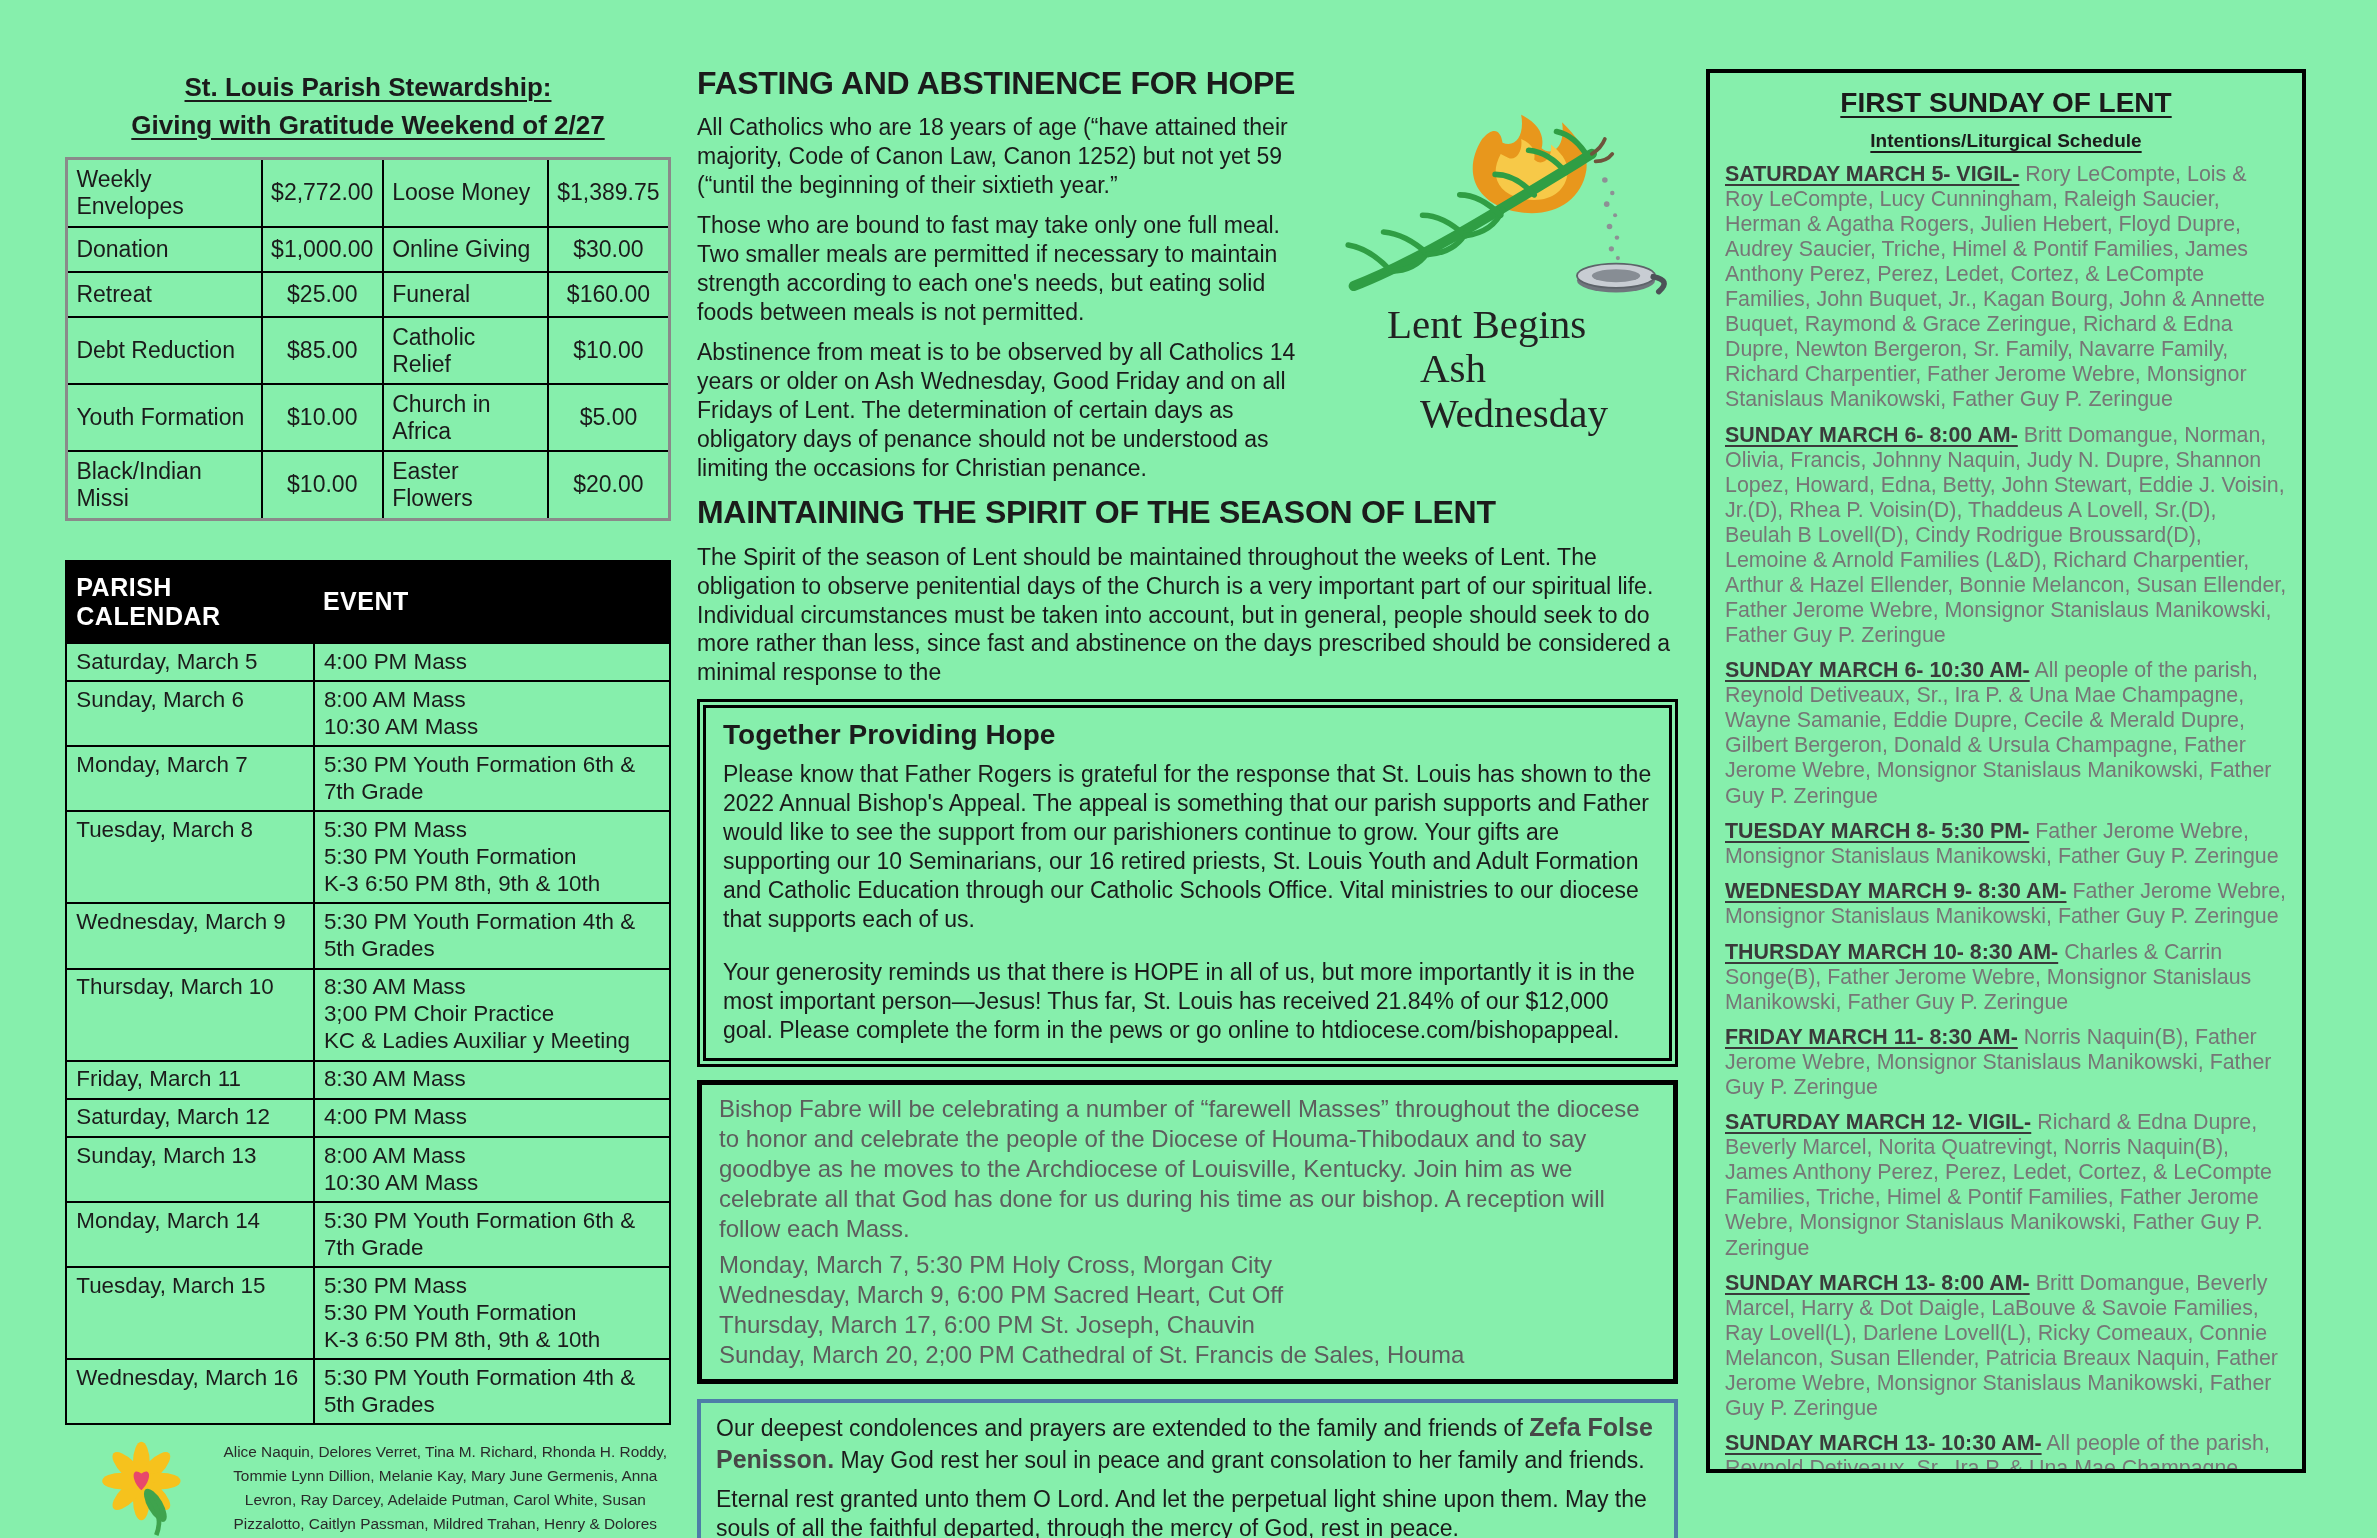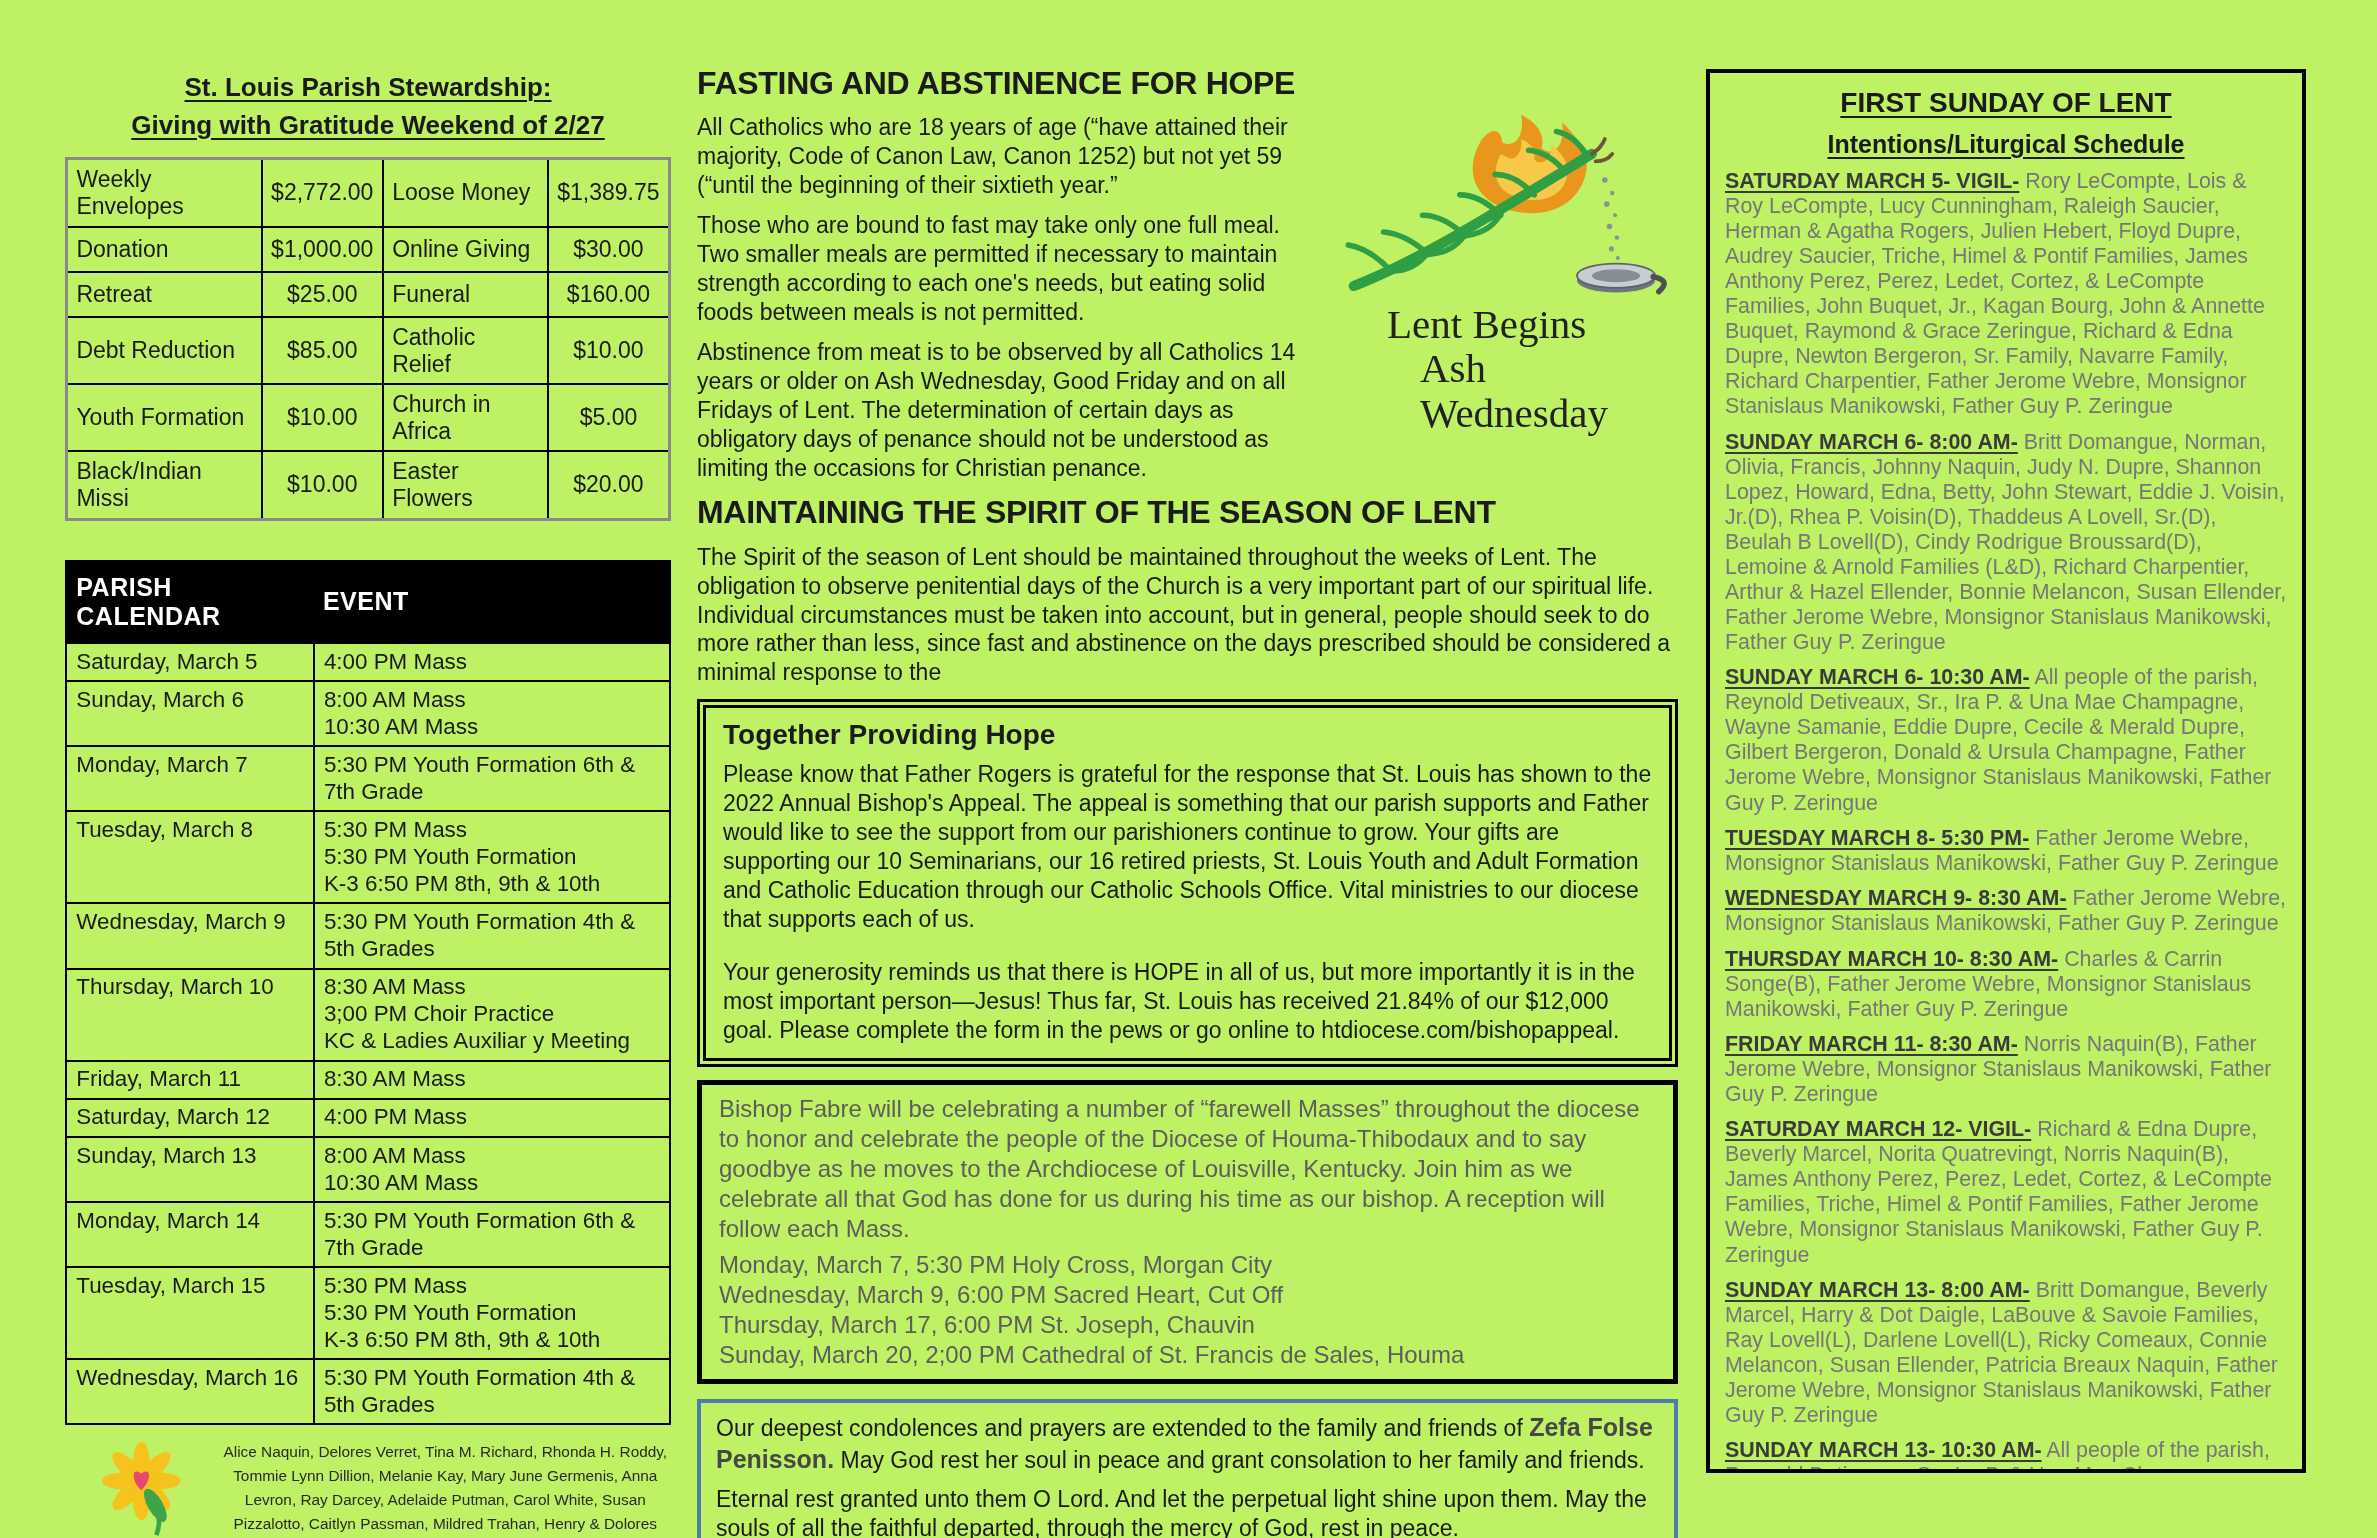--- a/index.html
+++ b/index.html
@@ -1,17 +1,17 @@
 <!DOCTYPE html>
 <html style="font-size:15px"><head>
 <meta charset="utf-8">
 <title>Bulletin</title>
 <style>
   html,body{margin:0;padding:0;background:#ffffff;}
-  .page{position:relative;width:2377px;height:1538px;background:#bef264;overflow:hidden;
+  .page{position:relative;width:2377px;height:1538px;background:#86efac;overflow:hidden;
         font-family:"Liberation Sans",sans-serif;color:#1b1b1b;}
 
   
   .col-left{position:absolute;left:65px;top:69px;width:606px;}
   .stew-title{text-align:center;font-weight:bold;font-size:26px;line-height:1.45;
               text-decoration:underline;text-underline-offset:3.7px;text-decoration-thickness:2.3px;}
   table.stew{border-collapse:collapse;width:100%;margin-top:13px;border:3.7px solid #8a8a8a;padding-left:20px;}
   table.stew td{border:2.8px solid #000;font-size:23px;padding:5.6px 8.4px;height:32px;}
   td.money{text-align:center;white-space:nowrap;}
   table.cal{border-collapse:collapse;width:100%;margin-top:39px;border:2.8px solid #000;}
@@ -43,21 +43,21 @@
 
   .condol-box{border:4.7px solid #4d7ea8;margin-top:15px;padding:9.3px 15px;}
   .condol-box .body-p{margin-bottom:9.3px;}
   .condol-name{font-weight:bold;color:#474747;font-size:25px;}
 
   
   .col-right{position:absolute;left:1706px;top:69px;width:600px;height:1404px;
              border:4.7px solid #000;box-sizing:border-box;padding:10px 15px;overflow:hidden;}
   .int-title{text-align:center;font-weight:bold;font-size:28px;margin:3.7px 0 0 0;
              text-decoration:underline;text-underline-offset:3.7px;text-decoration-thickness:2.3px;}
-  .int-subtitle{text-align:center;font-weight:bold;font-size:25px;margin:11.2px 0 3.7px 0;
+  .int-subtitle{text-align:center;font-weight:bold;font-size:19px;margin:11.2px 0 3.7px 0;
              text-decoration:underline;text-underline-offset:3.7px;text-decoration-thickness:2.3px;}
   .int-entry{font-size:21.4px;line-height:1.17;margin:10.3px 0 0 0;}
   .i-head{font-weight:bold;color:#3a3a3a;text-decoration:underline;text-underline-offset:2.8px;text-decoration-thickness:1.9px;}
   .i-names{color:#767676;}
 </style>
 </head>
 <body>
 
 <div class="page">
 

